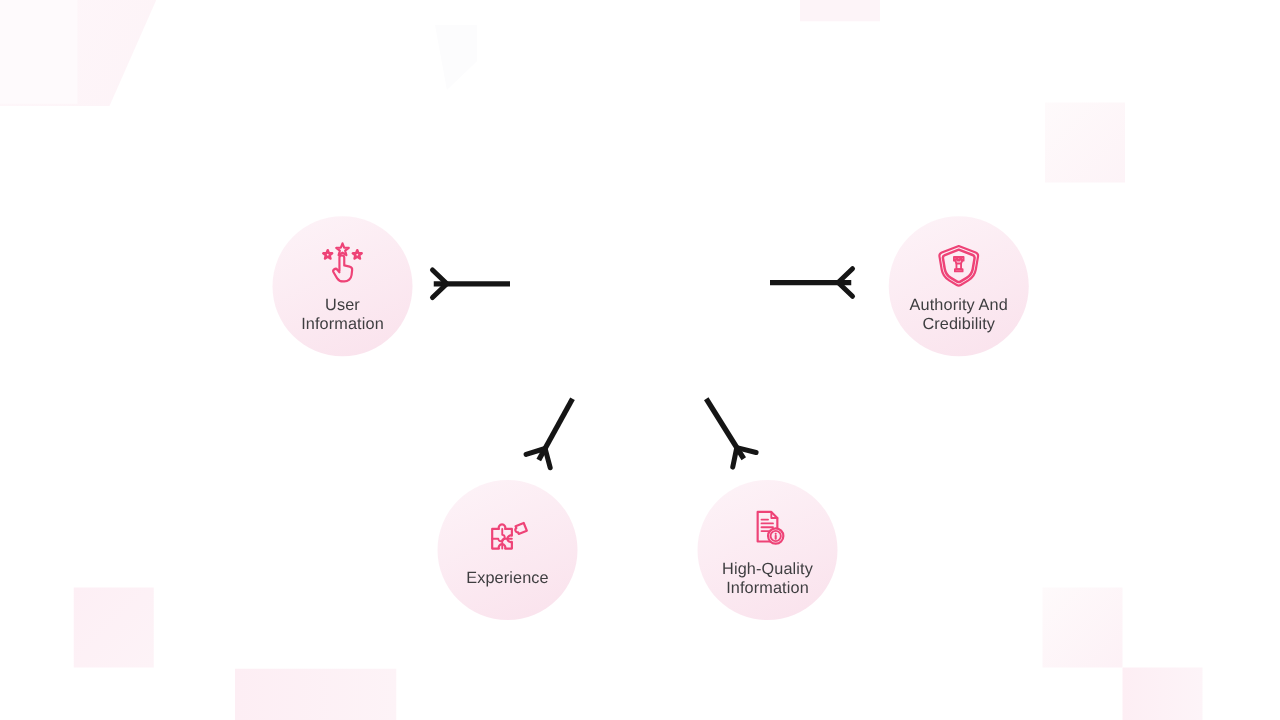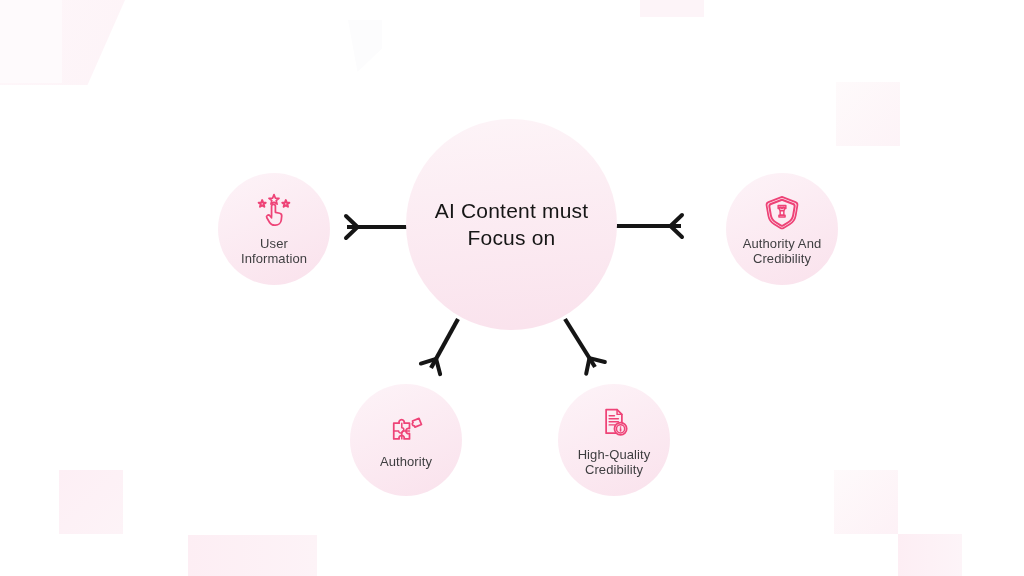--- a/index.html
+++ b/index.html
@@ -24,21 +24,21 @@
   .circle{position:absolute;border-radius:50%;display:flex;flex-direction:column;align-items:center;justify-content:center;text-align:center;}
   .center-circle{
     left:406px;top:119px;width:211px;height:211px;
     background:linear-gradient(175deg,#fdf3f7 5%,#fae3ed 95%);
   }
   .center-title{
     width:176px;font-size:21px;font-weight:500;color:#161616;line-height:1.24;letter-spacing:.2px;
   }
   .node{width:112px;height:112px;background:linear-gradient(155deg,#fdf2f7 8%,#fae3ed 92%);}
   .node-ux{left:218px;top:173px;}
-  .node-auth{left:726px;top:173px;}
+  .node-auth{left:711px;top:173px;}
   .node-rel{left:350px;top:384px;}
   .node-hq{left:558px;top:384px;}
   .node .icon{width:42px;height:42px;margin-bottom:3px;}
   .node .icon svg{width:100%;height:100%;display:block;}
   .node-label{max-width:96px;font-size:13px;font-weight:500;color:#3e3e40;line-height:1.1;letter-spacing:.1px;}
 
   .arrow-layer{position:absolute;left:0;top:0;width:1024px;height:576px;}
 </style>
 </head>
 <body>
@@ -62,23 +62,20 @@
       <marker id="ah" viewBox="0 0 20 30" markerWidth="20" markerHeight="30" refX="15" refY="15" orient="auto" markerUnits="userSpaceOnUse">
         <path d="M16 4 L4.5 15 L16 26" fill="none" stroke="#151515" stroke-width="4" stroke-linecap="round" stroke-linejoin="round"></path>
       </marker>
     </defs>
     <line x1="408" y1="227" x2="347" y2="227" stroke="#151515" stroke-width="4.2" marker-end="url(#ah)"></line>
     <line x1="616" y1="226" x2="681" y2="226" stroke="#151515" stroke-width="4.2" marker-end="url(#ah)"></line>
     <line x1="458" y1="319" x2="431" y2="368" stroke="#151515" stroke-width="4.2" marker-end="url(#ah)"></line>
     <line x1="565" y1="319" x2="595" y2="367" stroke="#151515" stroke-width="4.2" marker-end="url(#ah)"></line>
   </svg>
 
-  <div class="circle center-circle">
-    <div class="center-title">AI Content must Focus on</div>
-  </div>
 
   <div class="circle node node-ux">
     <span class="icon">
       <svg viewBox="0 0 48 48" fill="none" stroke="#ee4377" stroke-width="2" stroke-linecap="round" stroke-linejoin="round">
         <polygon points="0,-6 1.52,-2.09 5.71,-1.85 2.46,0.8 3.53,4.85 0,2.58 -3.53,4.85 -2.46,0.8 -5.71,-1.85 -1.52,-2.09" transform="translate(24,9)"></polygon>
         <polygon points="0,-6 1.52,-2.09 5.71,-1.85 2.46,0.8 3.53,4.85 0,2.58 -3.53,4.85 -2.46,0.8 -5.71,-1.85 -1.52,-2.09" transform="translate(10.5,13.5) scale(0.7)" vector-effect="non-scaling-stroke"></polygon>
         <polygon points="0,-6 1.52,-2.09 5.71,-1.85 2.46,0.8 3.53,4.85 0,2.58 -3.53,4.85 -2.46,0.8 -5.71,-1.85 -1.52,-2.09" transform="translate(37.5,13.5) scale(0.7)" vector-effect="non-scaling-stroke"></polygon>
         <path d="M21.2 28 V16.2 a2.2 2.2 0 0 1 4.4 0 V23.2 l4.9 1.1 a3 3 0 0 1 2.3 3.3 l-.5 4.4 a6.6 6.6 0 0 1 -6.6 5.9 h-1.1 a6.6 6.6 0 0 1 -5.6 -3.1 l-3.2 -5.3 a2.1 2.1 0 0 1 3.5 -2.3 l1.9 2.3"></path>
       </svg>
     </span>
@@ -105,35 +102,35 @@
     <span class="icon">
       <svg viewBox="0 0 48 48" fill="none" stroke="#ee4377" stroke-width="2" stroke-linecap="round" stroke-linejoin="round">
         <path d="M10 15 h6.2 a3 3 0 1 1 5.6 0 H28 v6.2 a3 3 0 1 0 0 5.6 V33 H21.8 a3 3 0 1 0 -5.6 0 H10 Z"></path>
         <path d="M10 24 h5.6 a2.3 2.3 0 0 0 4.6 0 H28" stroke-width="1.7"></path>
         <path d="M19.2 15 v5.4 a2.3 2.3 0 0 1 0 4.6 V33" stroke-width="1.7"></path>
         <g transform="rotate(-22 36.5 14.5)">
           <path d="M32.5 10.8 h8 v7.6 h-8 v-1.7 a2.1 2.1 0 0 1 0 -4.1 z"></path>
         </g>
       </svg>
     </span>
-    <div class="node-label">Authority</div>
+    <div class="node-label">Experience</div>
   </div>
 
   <div class="circle node node-hq">
     <span class="icon">
       <svg viewBox="0 0 48 48" fill="none" stroke="#ee4377" stroke-width="2" stroke-linecap="round" stroke-linejoin="round">
         <path d="M15 7.5 h12.5 L33 13 v21.5 h-18 Z"></path>
         <path d="M27.5 7.5 V13 H33" stroke-width="1.7"></path>
         <g stroke-width="1.7">
           <path d="M18.5 14.5 h6"></path>
           <path d="M18.5 18 h10.5"></path>
           <path d="M18.5 21.5 h10.5"></path>
           <path d="M18.5 25 h6.5"></path>
         </g>
         <circle cx="31.5" cy="29.5" r="7" fill="#fbe6ef"></circle>
         <circle cx="31.5" cy="29.5" r="4.7" stroke-width="1.7"></circle>
         <path d="M31.5 27.4 v.1 M31.5 29.4 v2.6" stroke-width="1.9"></path>
       </svg>
     </span>
-    <div class="node-label">High-Quality Credibility</div>
+    <div class="node-label">High-Quality Information</div>
   </div>
 
 </div>
 
 </body></html>

